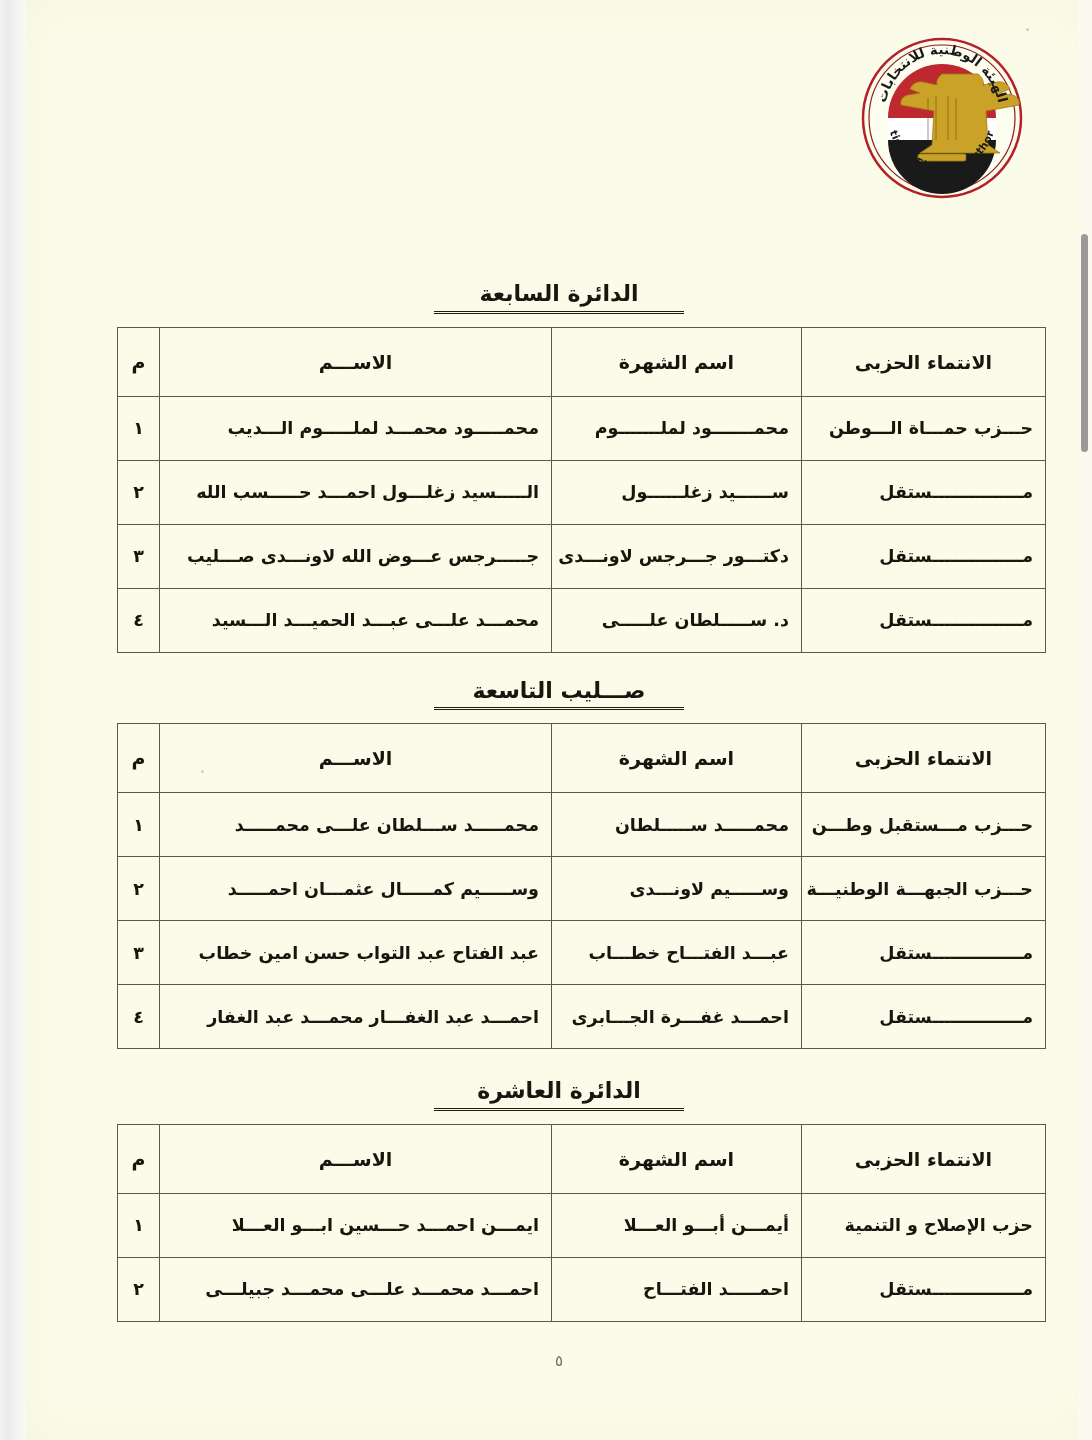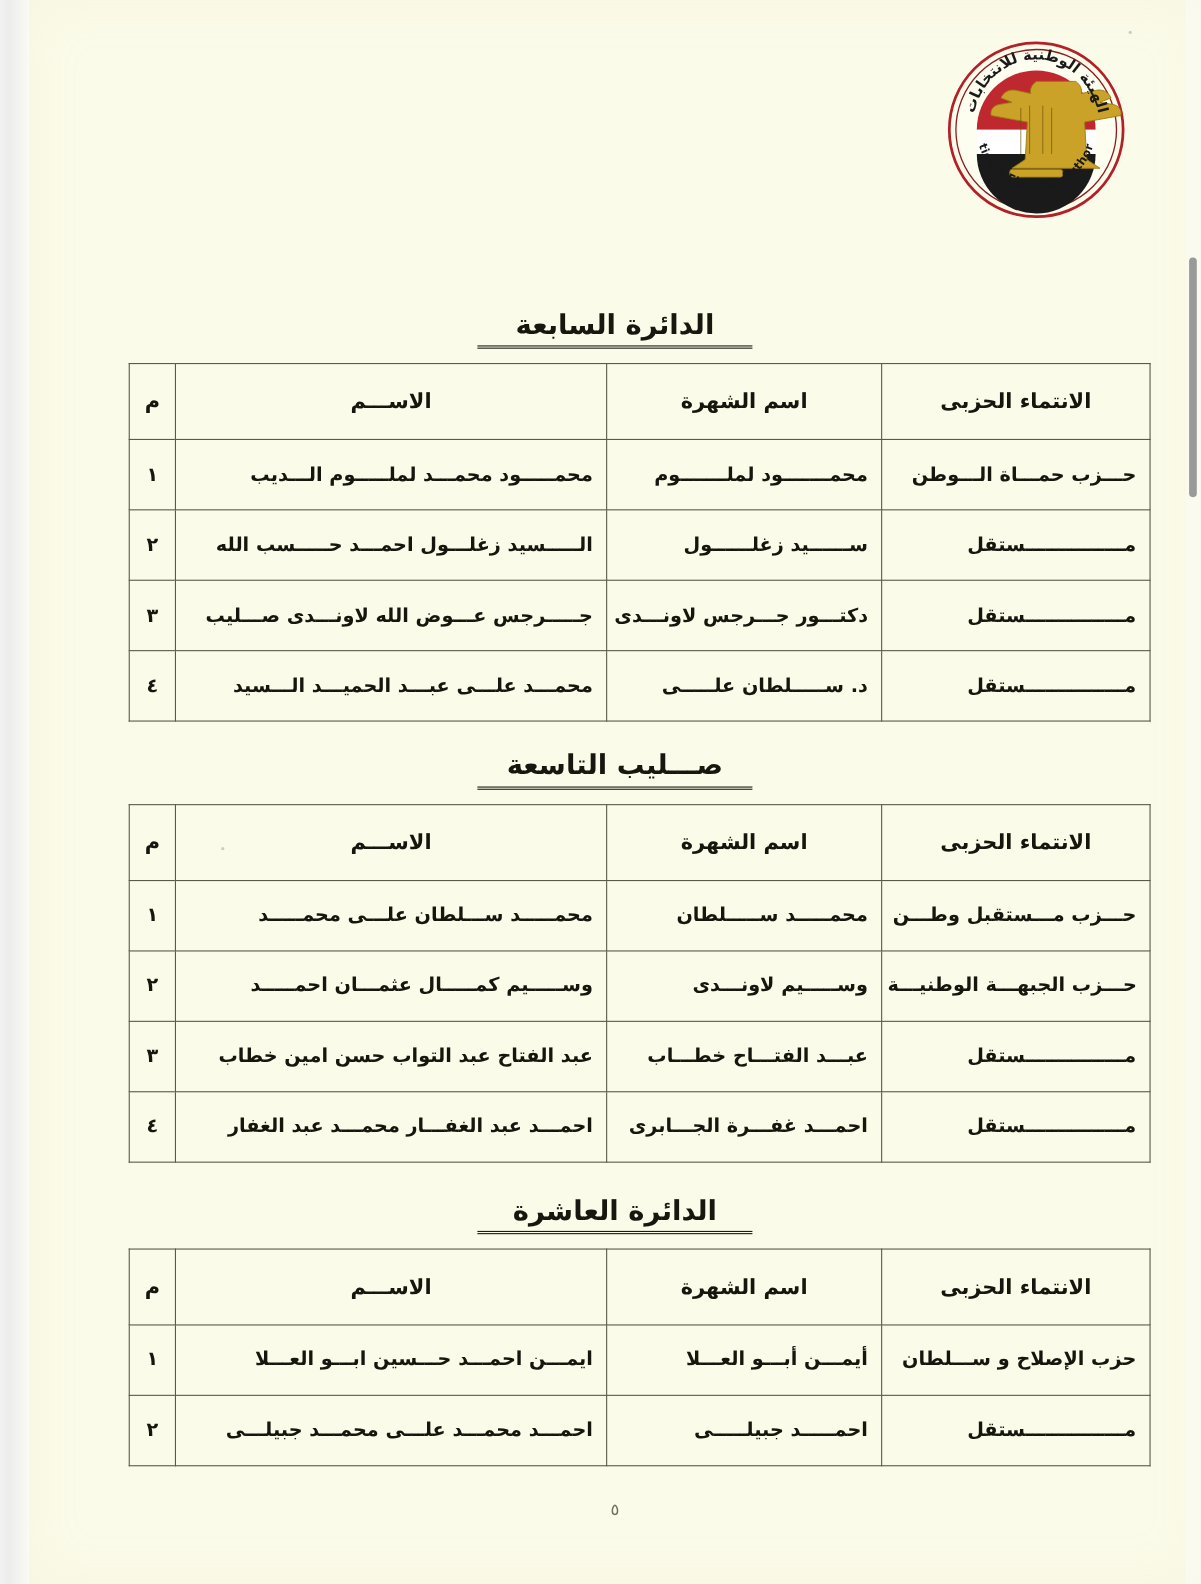--- a/index.html
+++ b/index.html
@@ -84,21 +84,21 @@
     position: absolute;
     left: 46px;   
     top: 280px;
     width: 974px;
   }
 
   .district-title {
     text-align: center;
     font-family: "DejaVu Sans", "Liberation Sans", sans-serif;
     font-weight: bold;
-    font-size: 25px;
+    font-size: 22px;
     color: #17170f;
     letter-spacing: 0.5px;
     padding-bottom: 3px;
     margin: 0 auto 13px auto;
     width: 250px;
     border-bottom: 3px double #1b1b12;
     line-height: 1.25;
   }
 
   table.candidates {
@@ -311,28 +311,28 @@
           <thead>
             <tr>
               <th>الانتماء الحزبى</th>
               <th>اسم الشهرة</th>
               <th>الاســـم</th>
               <th>م</th>
             </tr>
           </thead>
           <tbody>
             <tr>
-              <td class="cell-party">حزب الإصلاح و ســـلطان</td>
+              <td class="cell-party">حزب الإصلاح و التنمية</td>
               <td class="cell-nick">أيمـــن أبـــو العـــلا</td>
               <td class="cell-name">ايمـــن احمـــد حـــسين ابـــو العـــلا</td>
               <td class="cell-num">١</td>
             </tr>
             <tr>
               <td class="cell-party">مـــــــــــــــستقل</td>
-              <td class="cell-nick">احمـــــد جبيلـــــى</td>
+              <td class="cell-nick">احمـــــد الفتـــاح</td>
               <td class="cell-name">احمـــد محمـــد علـــى محمـــد جبيلـــى</td>
               <td class="cell-num">٢</td>
             </tr>
           </tbody>
         </table>
       </div>
 
       <div class="page-number">٥</div>
 
     </div>

